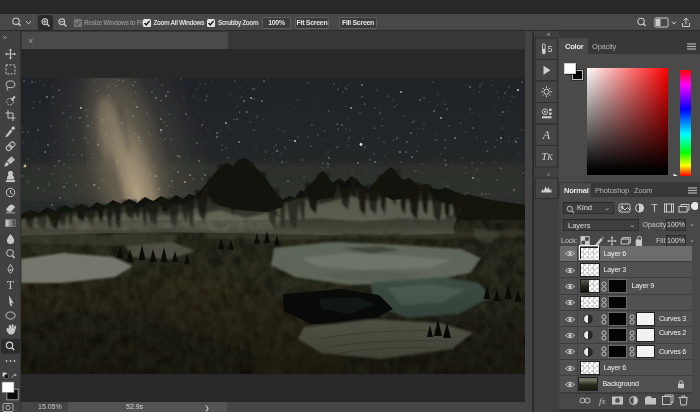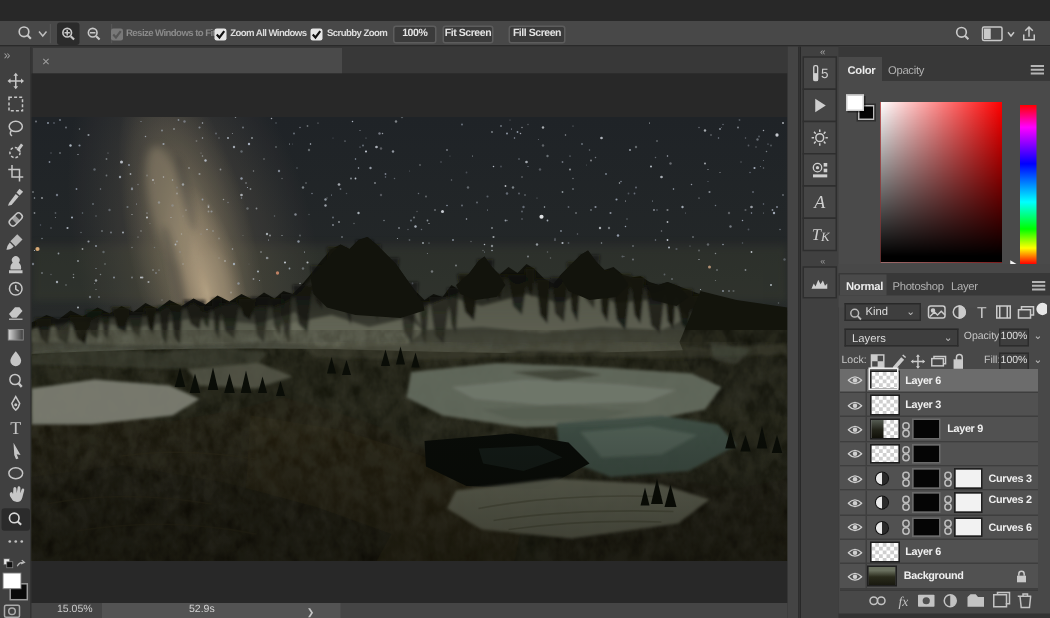--- a/index.html
+++ b/index.html
@@ -16,21 +16,21 @@
 .obtn { position:absolute; top:3px; height:11.5px; background:#3b3b3b; border:1px solid #5d5d5d; border-radius:2px; color:#e4e4e4; font-size:7px; font-weight:700; letter-spacing:-0.3px; text-align:center; line-height:9.8px; white-space:nowrap; }
 #toolbar { position:absolute; left:0; top:31px; width:21px; height:381px; background:#404040; border-right:1px solid #333; }
 #tabbar { position:absolute; left:21px; top:31px; width:504px; height:18px; background:#383838; }
 #doctab { position:absolute; left:1px; top:0.5px; width:206px; height:17.5px; background:#4a4a4a; color:#dcdcdc; font-size:7.5px; font-weight:700; white-space:nowrap; }
 #canvas { position:absolute; left:21px; top:49px; width:504px; height:353px; background:#282828; }
 #statusbar { position:absolute; left:21px; top:402px; width:504px; height:10px; background:#454545; font-size:7px; color:#c9c9c9; }
 #gutter { position:absolute; left:525px; top:31px; width:8px; height:381px; background:#444; border-right:1px solid #2e2e2e; }
 #strip { position:absolute; left:534px; top:31px; width:25px; height:381px; background:#404040; }
 #panels { position:absolute; left:559px; top:31px; width:141px; height:381px; background:#484848; }
 .ptab { position:absolute; font-size:7.5px; font-weight:700; white-space:nowrap; letter-spacing:-0.2px; }
-.ltx { position:absolute; font-size:7.2px; letter-spacing:-0.2px; color:#f0f0f0; white-space:nowrap;font-weight:bold; }
+.ltx { position:absolute; font-size:7.2px; letter-spacing:-0.2px; color:#f0f0f0; white-space:nowrap; }
 .thumb { background:#fff;
   background-image: conic-gradient(#cfcfcf 25%, #fff 0 50%, #cfcfcf 0 75%, #fff 0);
   background-size:5px 5px; }
 .combo { position:absolute; background:#3e3e3e; border:1px solid #2c2c2c; border-top-color:#282828; color:#dedede; font-size:7.5px; white-space:nowrap; }
 .num { position:absolute; background:#3e3e3e; border:1px solid #2c2c2c; color:#dedede; font-size:7px; text-align:center; }
 </style></head><body>
 <div id="app">
     <div id="optbar">
       <svg class="abs" style="left:4px;top:0" width="30" height="17" viewBox="0 0 30 17">
         <circle cx="12" cy="7.199999999999999" r="3.2" stroke="#c8c8c8" stroke-width="1.1" fill="none"></circle>
@@ -945,21 +945,21 @@
         <path d="M0.5,0.5 L5.5,3.5 L0.5,6.5 Z" fill="#f5f5f5"></path>
       </svg>
       <div class="abs" style="left:12.5px;top:38.5px;width:11px;height:10.5px;background:#050505;border:1px solid #bdbdbd;outline:1px solid #2e2e2e"></div>
       <div class="abs" style="left:5px;top:32px;width:12px;height:10.5px;background:#fff;border:1px solid #d0d0d0;box-shadow:1px 1px 0 rgba(0,0,0,0.45)"></div>
       <div class="abs" style="left:0;top:144.5px;width:141px;height:8px;background:#484848"></div>
       <div class="abs" style="left:0;top:151px;width:141px;height:2px;background:#383838"></div>
       <div class="abs" style="left:0;top:152px;width:141px;height:14px;background:#383838"></div>
       <div class="abs" style="left:1px;top:152px;width:31px;height:14px;background:#4a4a4a"></div>
       <span class="ptab" style="left:5px;top:155px;color:#ececec">Normal</span>
       <span class="ptab" style="left:36px;top:155px;color:#b2b2b2;font-weight:400">Photoshop</span>
-      <span class="ptab" style="left:75px;top:155px;color:#b2b2b2;font-weight:400">Layer</span>
+      <span class="ptab" style="left:75px;top:155px;color:#b2b2b2;font-weight:400">Zoom</span>
       <svg class="abs" style="left:129px;top:156px" width="9" height="7" viewBox="0 0 9 7">
         <g stroke="#b5b5b5" stroke-width="1.2">
           <line x1="0" y1="1" x2="9" y2="1"></line>
           <line x1="0" y1="3.5" x2="9" y2="3.5"></line>
           <line x1="0" y1="6" x2="9" y2="6"></line>
         </g>
       </svg>
     </div>
     <div class="combo" style="left:563px;top:202px;width:51px;height:11.5px">
       <svg style="position:absolute;left:2px;top:1.5px" width="9" height="9" viewBox="0 0 9 9">

